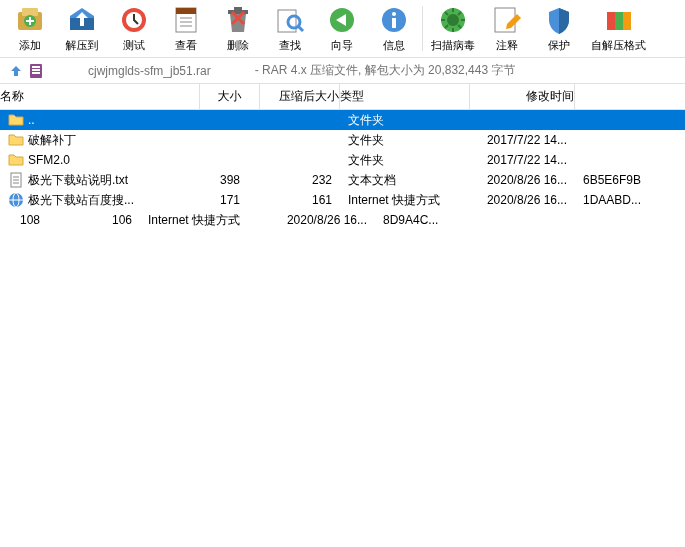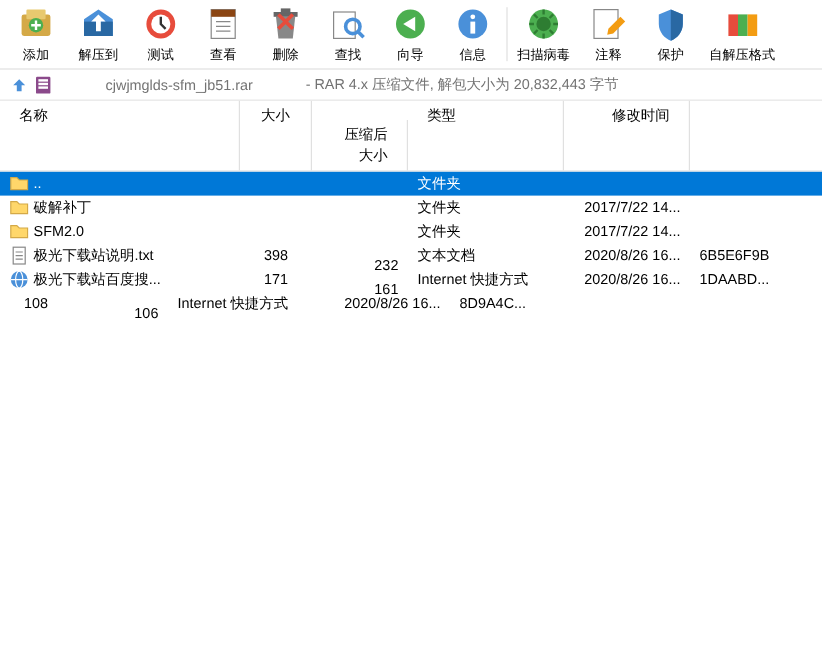--- a/index.html
+++ b/index.html
@@ -10,25 +10,25 @@
 .tool-icon { width: 32px; height: 32px; display: flex; align-items: center; justify-content: center; }
 .tool-label { font-size: 11px; margin-top: 2px; white-space: nowrap; }
 .tool-sep { width: 1px; background: #e0e0e0; margin: 4px 2px; }
 
 .path-bar { display: flex; align-items: center; padding: 4px 8px; border-bottom: 1px solid #e0e0e0; gap: 4px; }
 .path-up { width: 16px; height: 16px; cursor: pointer; }
 .path-rar-icon { width: 16px; height: 16px; }
 .path-text { font-size: 12px; color: #737373; margin-left: 40px; }
 
 .list-header { display: flex; border-bottom: 1px solid #e0e0e0; background: #fff; }
-.list-header .col { padding: 4px 16px; font-size: 12px; border-right: 1px solid #e0e0e0; cursor: pointer; }
+.list-header .col { padding: 4px 0; font-size: 12px; border-right: 1px solid #e0e0e0; cursor: pointer; }
 
 .col-name { width: 200px; text-align: left; }
 .col-size { width: 60px; text-align: center; }
-.col-csize { width: 80px; text-align: right; margin-top: 16px; }
+.col-csize { width: 80px; text-align: right; }
 .col-type { width: 130px; text-align: left; }
 .col-date { width: 105px; text-align: right; }
 .col-crc { width: 80px; text-align: left; }
 
 .list-body { overflow-y: auto; height: 430px; }
 .row { display: flex; align-items: center; height: 20px; cursor: pointer; }
 .row.selected { background: #0078d7; color: #fff; }
 .row .cell { padding: 2px 8px; font-size: 12px; overflow: hidden; white-space: nowrap; text-overflow: ellipsis; }
 .row .cell.col-name { display: flex; align-items: center; gap: 4px; }
 .file-icon { width: 16px; height: 16px; flex-shrink: 0; }

